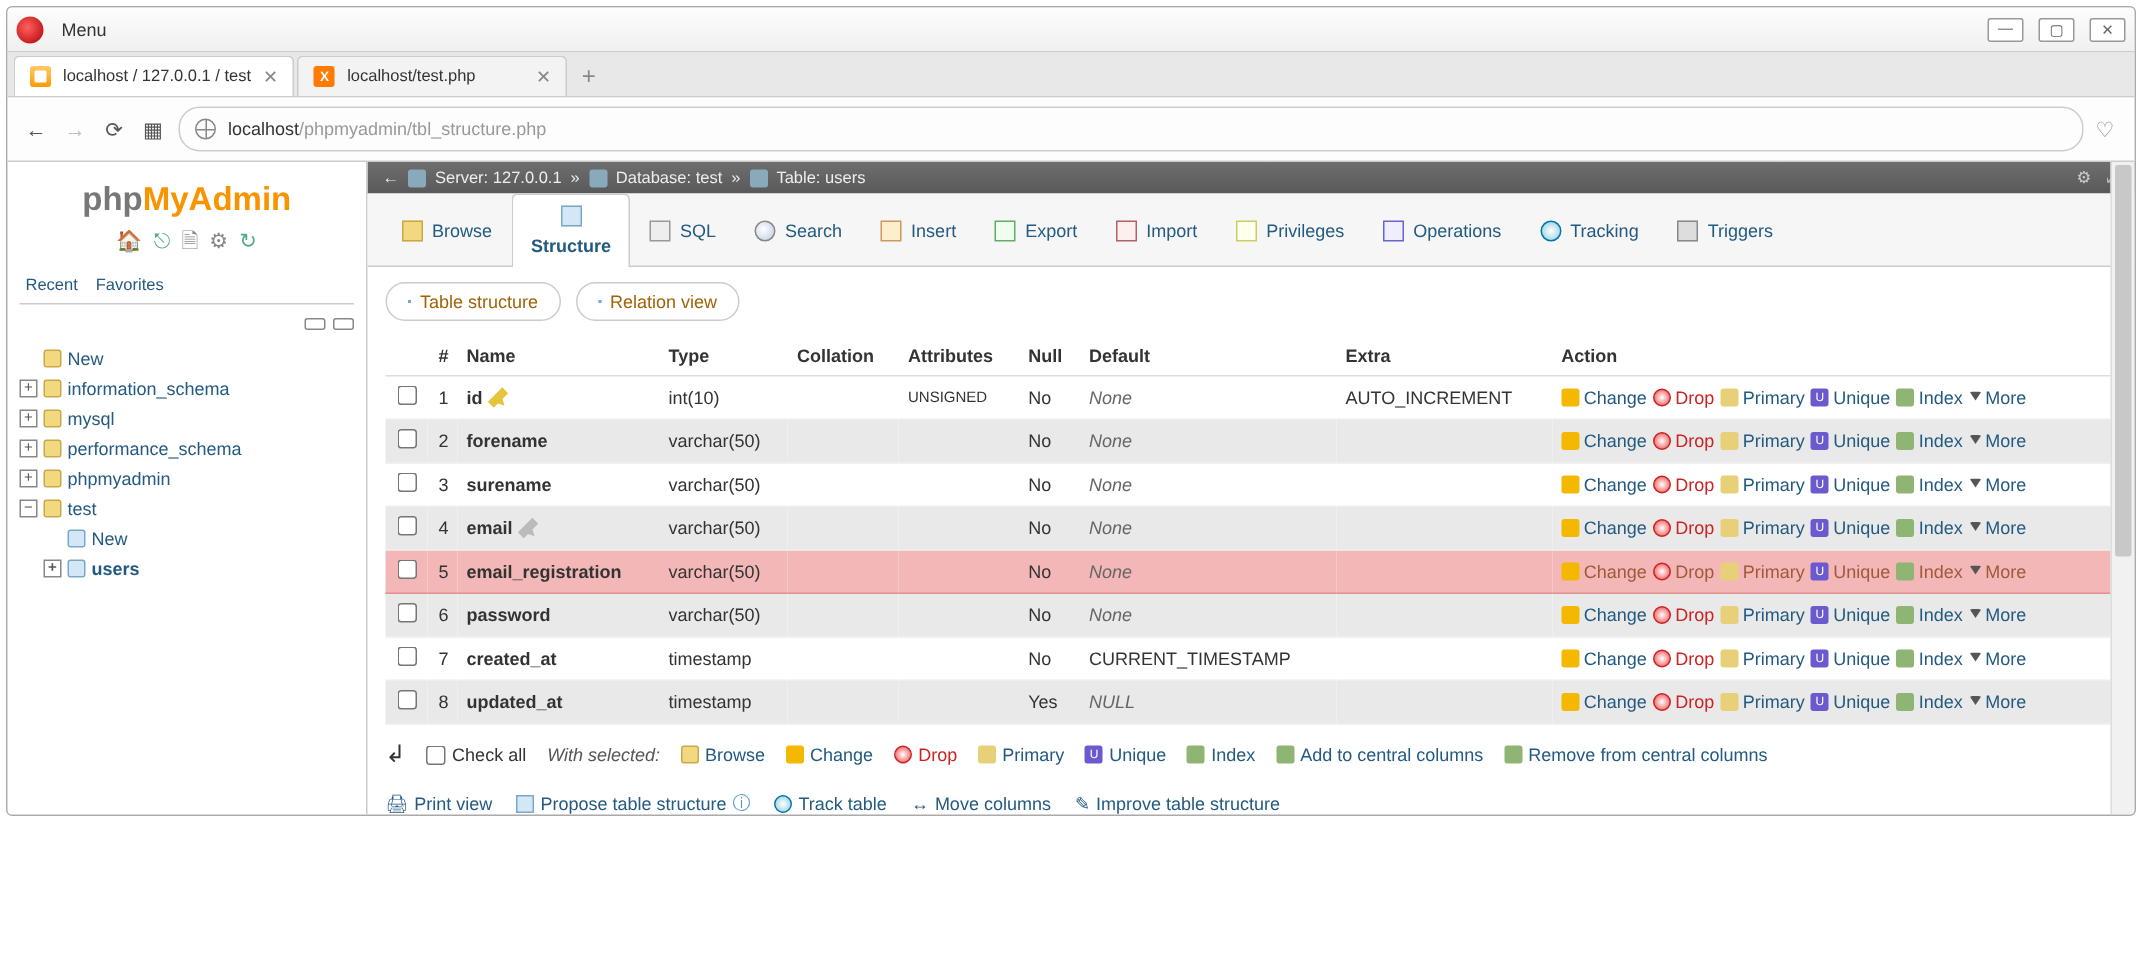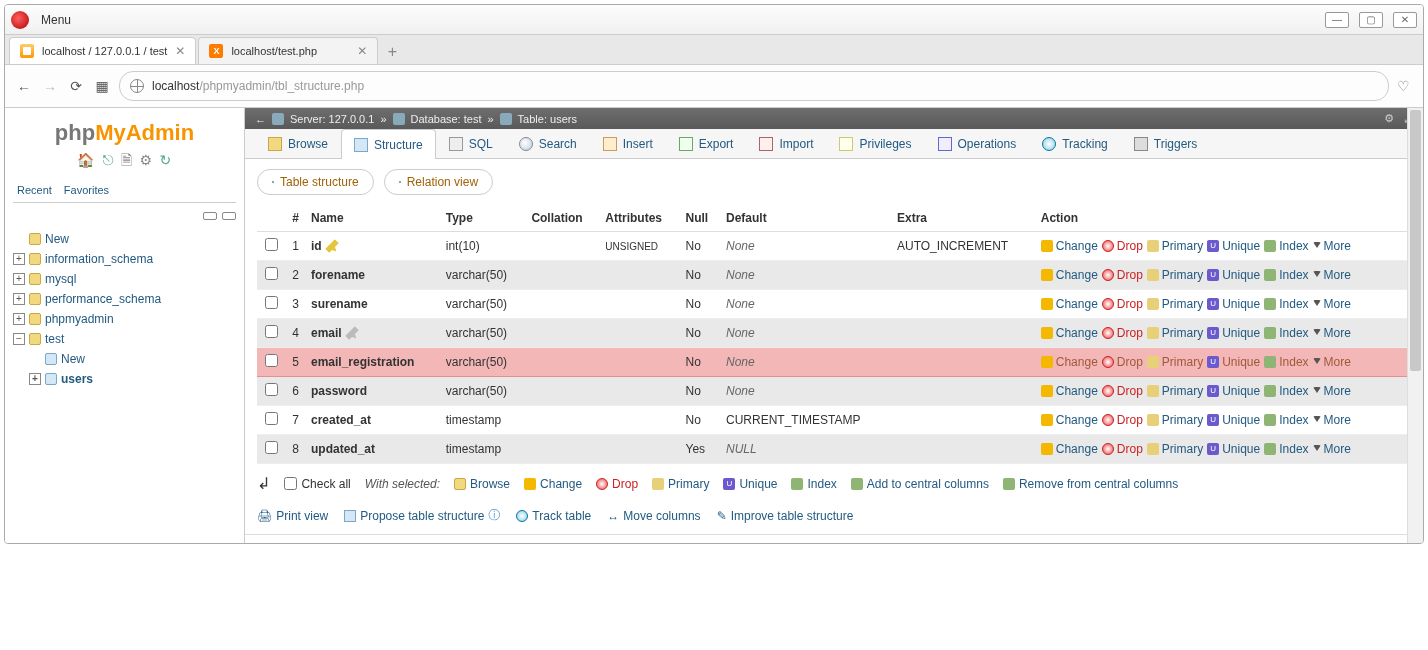--- a/index.html
+++ b/index.html
@@ -55,21 +55,21 @@
 .tree .lvl1{padding-left:16px;}
 .tree .sel{font-weight:bold;}
 
 
 .main{flex:1;display:flex;flex-direction:column;overflow:hidden;position:relative;}
 .bc-bar{background:linear-gradient(#6e6e6e,#595959);color:#eee;font-size:11px;padding:4px 10px;display:flex;align-items:center;gap:6px;}
 .bc-bar .icn{display:inline-block;width:12px;height:12px;background:#8ab;border-radius:2px;}
 .bc-bar .controls{margin-left:auto;display:flex;gap:10px;color:#ccc;}
 .nav-tabs{display:flex;border-bottom:1px solid #ccc;background:#f6f6f6;padding-left:10px;}
 .nav-tabs .ntab{display:flex;align-items:center;gap:6px;padding:7px 12px;border:1px solid transparent;border-bottom:none;font-size:12px;color:#235a81;cursor:pointer;}
-.nav-tabs .ntab.active{background:#fff;border-color:#ccc;border-radius:4px 4px 0 0;font-weight:normal;margin-bottom:-1px;}
+.nav-tabs .ntab.active{background:#fff;border-color:#ccc;border-radius:4px 4px 0 0;font-weight:bold;margin-bottom:-1px;flex-direction:column;}
 .nav-tabs .ticn{width:14px;height:14px;display:inline-block;}
 .ticn.browse{background:#f2d97f;border:1px solid #c9a84a;}
 .ticn.struct{background:#d4e7f7;border:1px solid #7aa8c9;}
 .ticn.sql{background:#eee;border:1px solid #999;}
 .ticn.search{background:radial-gradient(circle at 40% 40%,#fff,#bcd);border-radius:50%;border:1px solid #888;}
 .ticn.insert{background:#fec;border:1px solid #c96;}
 .ticn.export{background:#efe;border:1px solid #6a6;}
 .ticn.import{background:#fee;border:1px solid #a66;}
 .ticn.priv{background:#ffe;border:1px solid #cc6;}
 .ticn.ops{background:#eef;border:1px solid #66c;}

